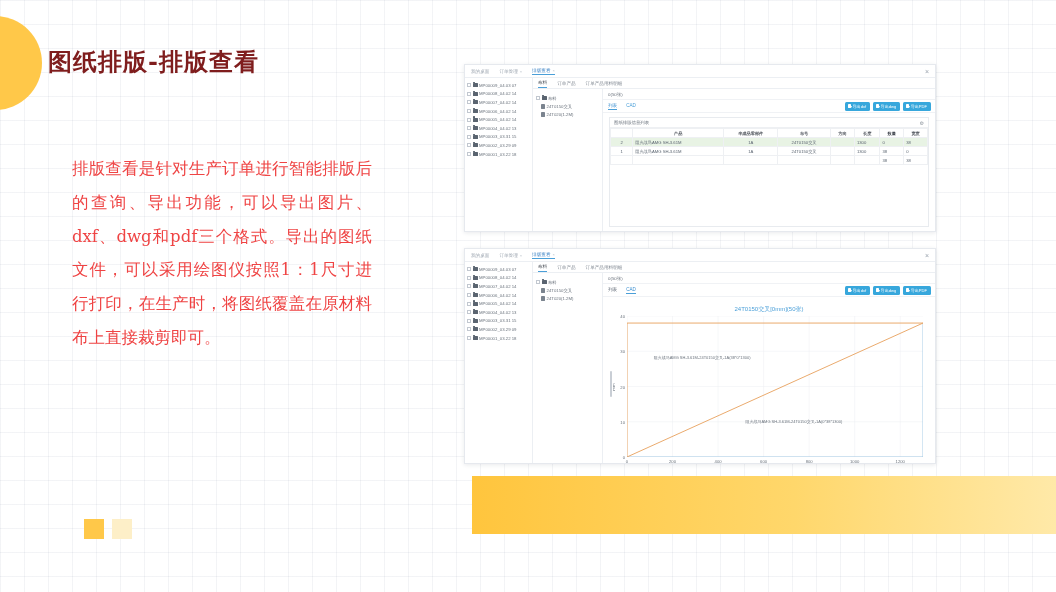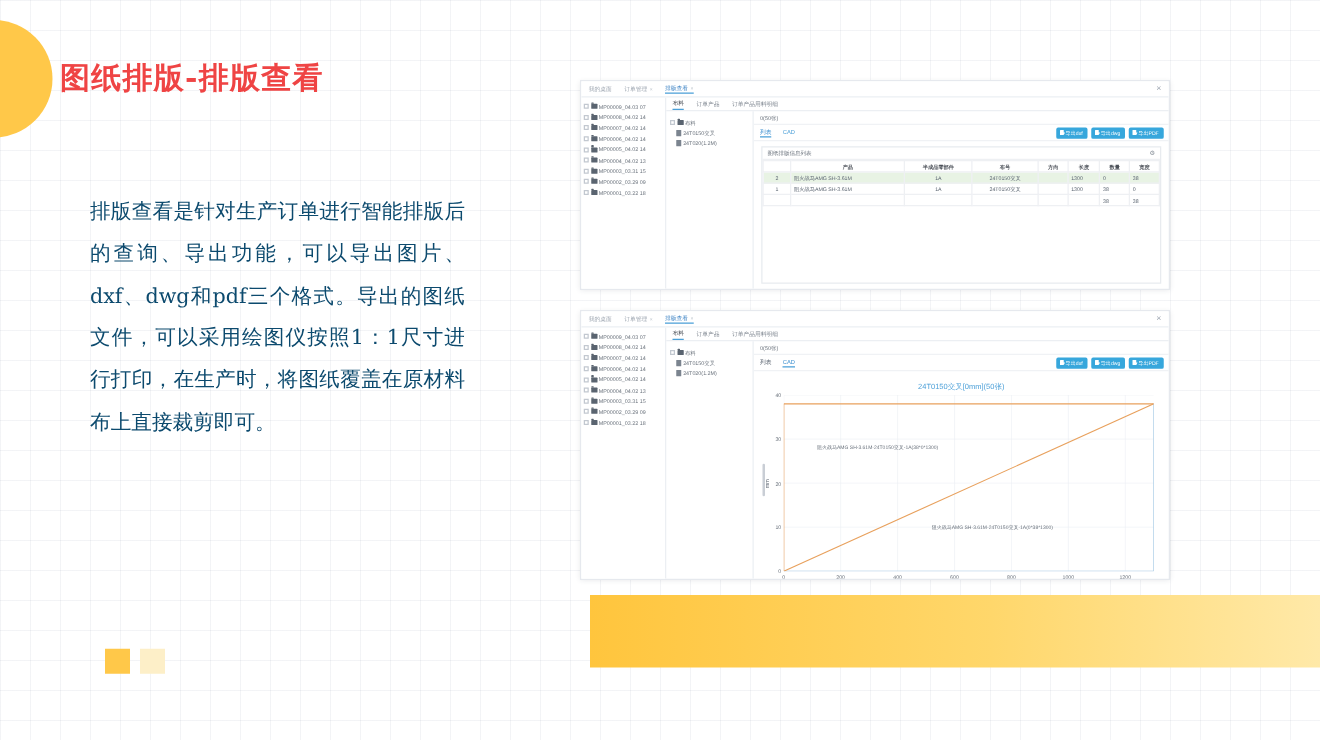--- a/index.html
+++ b/index.html
@@ -21,30 +21,30 @@
   }
   
   .blob-tl {
     position: absolute; left: -52px; top: 16px;
     width: 94px; height: 94px; border-radius: 50%;
     background: #FFC849;
   }
   
   .page-title {
     position: absolute; left: 48px; top: 46px;
-    font-size: 24px; color: #ef4444; letter-spacing: 1px;
+    font-size: 24px; color: #7f1d1d; letter-spacing: 1px;
     font-family: "DejaVu Serif", "Liberation Serif", serif;
     white-space: nowrap;
   }
   
   .body-copy {
     position: absolute; left: 72px; top: 152px;
     width: 300px;
     font-size: 16.5px; line-height: 2.05;
-    color: #0c4a6e;
+    color: #ef4444;
     font-family: "DejaVu Serif", "Liberation Serif", serif;
     text-align: justify;
   }
   
   .sq { position: absolute; width: 20px; height: 20px; }
   .sq-a { left: 84px; top: 519px; background: #FFC849; }
   .sq-b { left: 112px; top: 519px; background: #FDEFC8; }
   
   .band {
     position: absolute; left: 472px; top: 476px;

